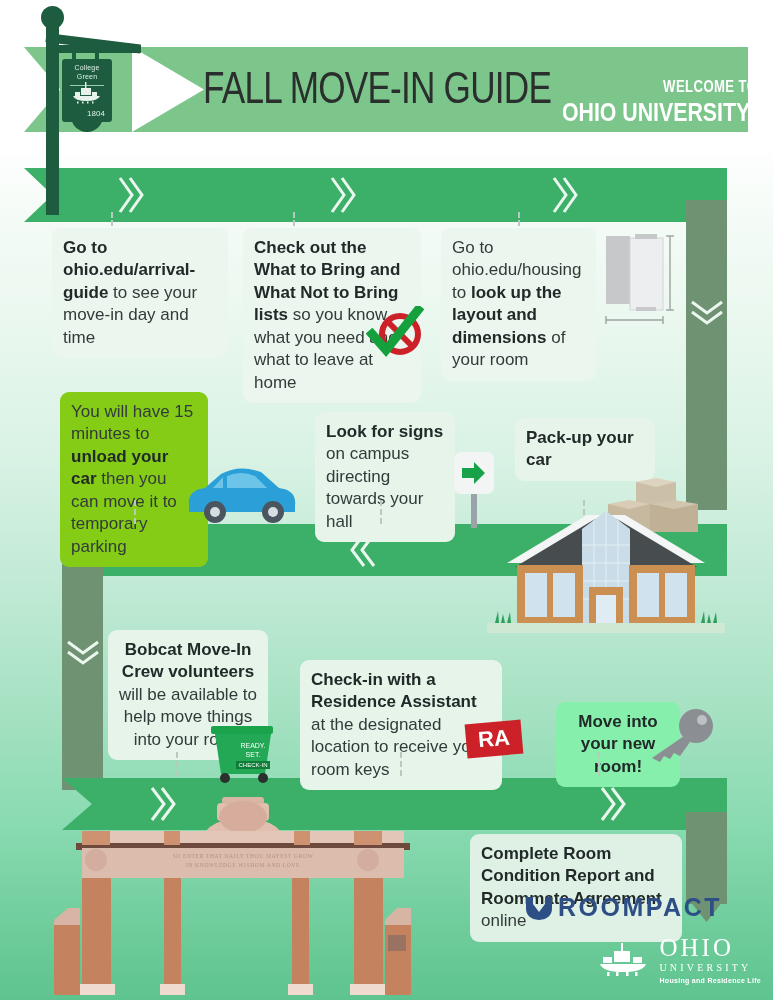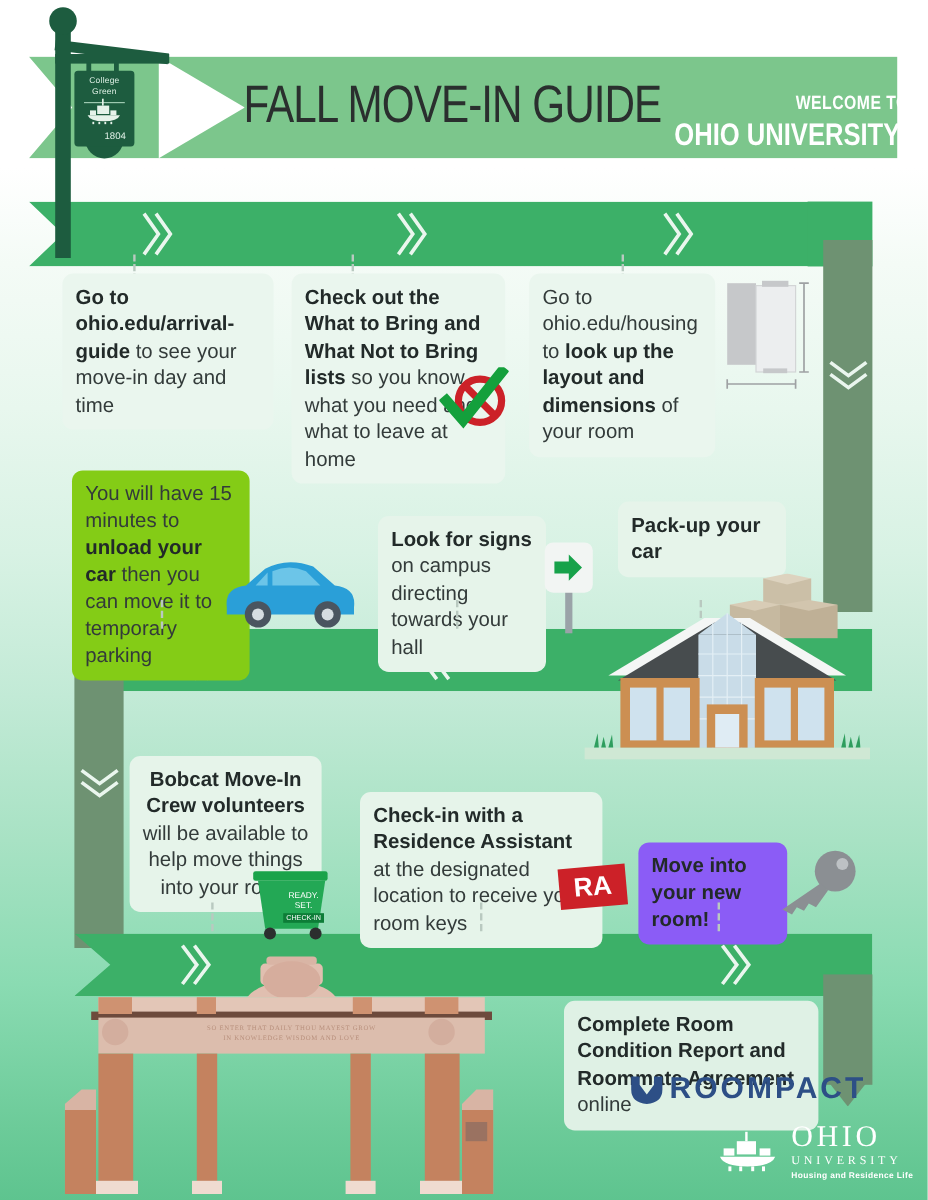--- a/index.html
+++ b/index.html
@@ -218,21 +218,21 @@
   <line x1="2" y1="92" x2="59" y2="92" stroke="#9ea1a3" stroke-width="1.4"></line>
   <line x1="2" y1="88" x2="2" y2="96" stroke="#9ea1a3" stroke-width="1.4"></line>
   <line x1="59" y1="88" x2="59" y2="96" stroke="#9ea1a3" stroke-width="1.4"></line>
 </svg>
 
 <div class="box" style="left:60px;top:392px;width:148px;background:#84cc16;">
   <span>You will have 15 minutes to </span><b><span>unload your car</span></b><span> then you can move it to temporary parking</span>
 </div>
 <div class="dash" style="left:134px;top:500px;height:24px;"></div>
 
-<div class="box" style="left:315px;top:430px;width:140px;background:#e6f4ea;">
+<div class="box" style="left:315px;top:412px;width:140px;background:#e6f4ea;">
   <b><span>Look for signs</span></b><span> on campus directing towards your hall</span>
 </div>
 <div class="dash" style="left:380px;top:500px;height:24px;"></div>
 
 <div class="box" style="left:515px;top:418px;width:140px;background:#e6f4ea;">
   <b><span>Pack-up your car</span></b><br>
 </div>
 <div class="dash" style="left:583px;top:500px;height:24px;"></div>
 
 <svg class="layer" style="left:183px;top:462px;" width="118" height="62" viewBox="0 0 118 62">
@@ -298,21 +298,21 @@
 <div class="box" style="left:108px;top:630px;width:160px;background:#e6f4ea;text-align:center;">
   <b><span>Bobcat Move-In Crew volunteers</span></b><span> will be available to help move things into your room</span>
 </div>
 <div class="dash" style="left:176px;top:752px;height:24px;"></div>
 
 <div class="box" style="left:300px;top:660px;width:202px;background:#e6f4ea;">
   <b><span>Check-in with a Residence Assistant</span></b><span> at the designated location to receive your room keys</span>
 </div>
 <div class="dash" style="left:400px;top:752px;height:24px;"></div>
 
-<div class="box" style="left:532px;top:702px;width:124px;background:#8b5cf6;">
+<div class="box" style="left:556px;top:702px;width:124px;background:#86efac;text-align:center;">
   <b><span>Move into your new room!</span></b>
 </div>
 <div class="dash" style="left:598px;top:752px;height:24px;"></div>
 
 <svg class="layer" style="left:205px;top:722px;" width="76" height="62" viewBox="0 0 76 62">
   <rect x="6" y="4" width="62" height="8" rx="2" fill="#1aa34a"></rect>
   <path d="M10 12 L66 12 L60 52 L16 52 Z" fill="#23a855"></path>
   <circle cx="20" cy="56" r="5" fill="#2b2f2e"></circle>
   <circle cx="58" cy="56" r="5" fill="#2b2f2e"></circle>
   <text x="48" y="26" font-family="Liberation Sans, sans-serif" font-size="7" fill="#ffffff" text-anchor="middle">READY.</text>

